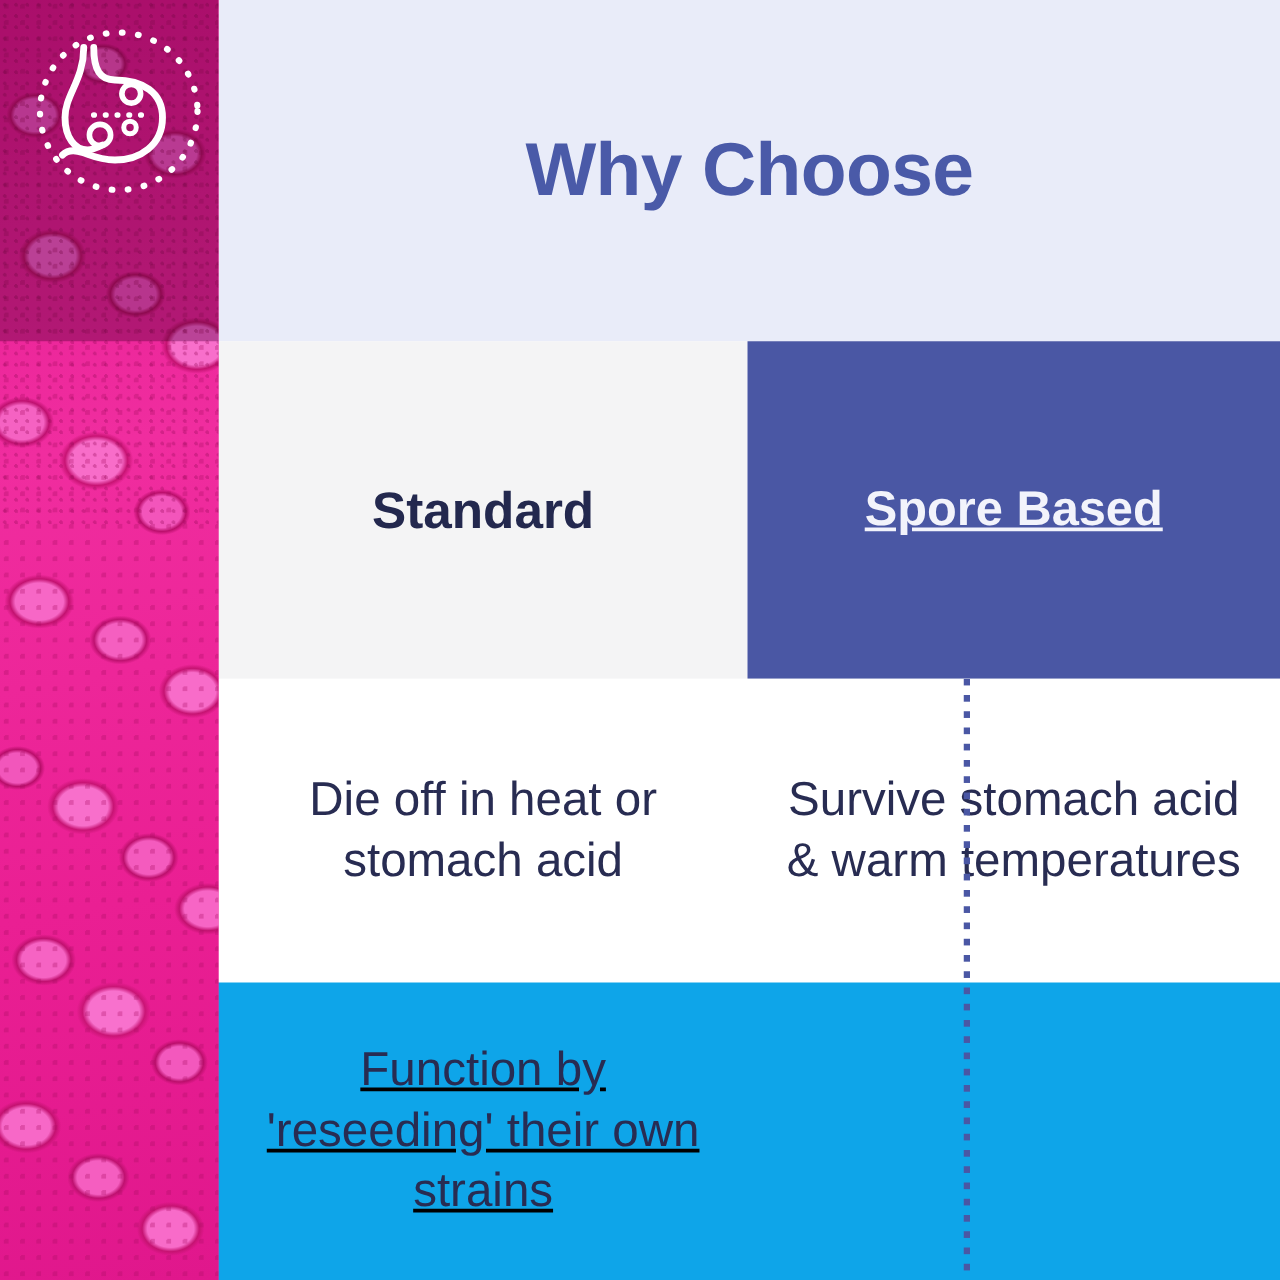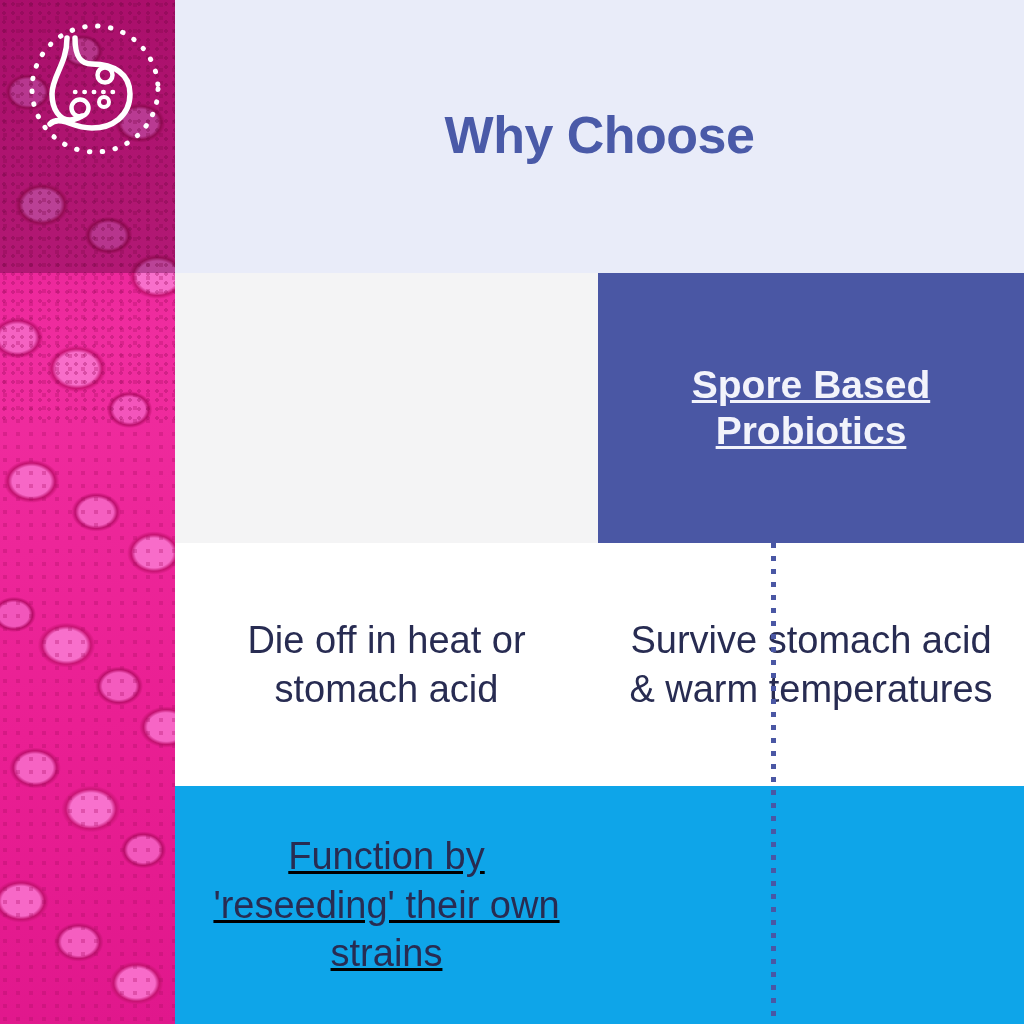--- a/index.html
+++ b/index.html
@@ -101,21 +101,21 @@
     justify-content:center;
   }
   .title-line {
     color:#4a5aa8;
     font-weight:bold;
     letter-spacing:-0.5px;
     line-height:1.06;
     text-align:center;
     white-space:nowrap;
   }
-  .title-line-1 { font-size:52px; margin-bottom:2px; }
+  .title-line-1 { font-size:60px; margin-bottom:2px; }
   .title-line-2 { font-size:64px; }
 
   
   .table-area {
     position:absolute;
     left:175px; top:273px;
     width:849px; height:751px;
   }
 
   .row { display:flex; width:100%; }
@@ -206,27 +206,26 @@
 
   <div class="header-band">
     <div class="title-line title-line-1">Why Choose</div>
   </div>
 
   <div class="table-area">
 
     <div class="row header-row">
       <div class="cell col-left hdr-left">
         <span>
-          <br>
+          <span>Standard</span><br>
         </span>
       </div>
       <div class="cell col-right hdr-right">
         <span>
           <span>Spore Based</span><br>
-          <span>Probiotics</span>
         </span>
       </div>
     </div>
 
     <div class="row body-row row-white">
       <div class="cell col-left body-cell">Die off in heat or stomach acid</div>
       <div class="cell col-right body-cell">Survive stomach acid &amp; warm temperatures</div>
     </div>
 
     <div class="row body-row row-grey">

